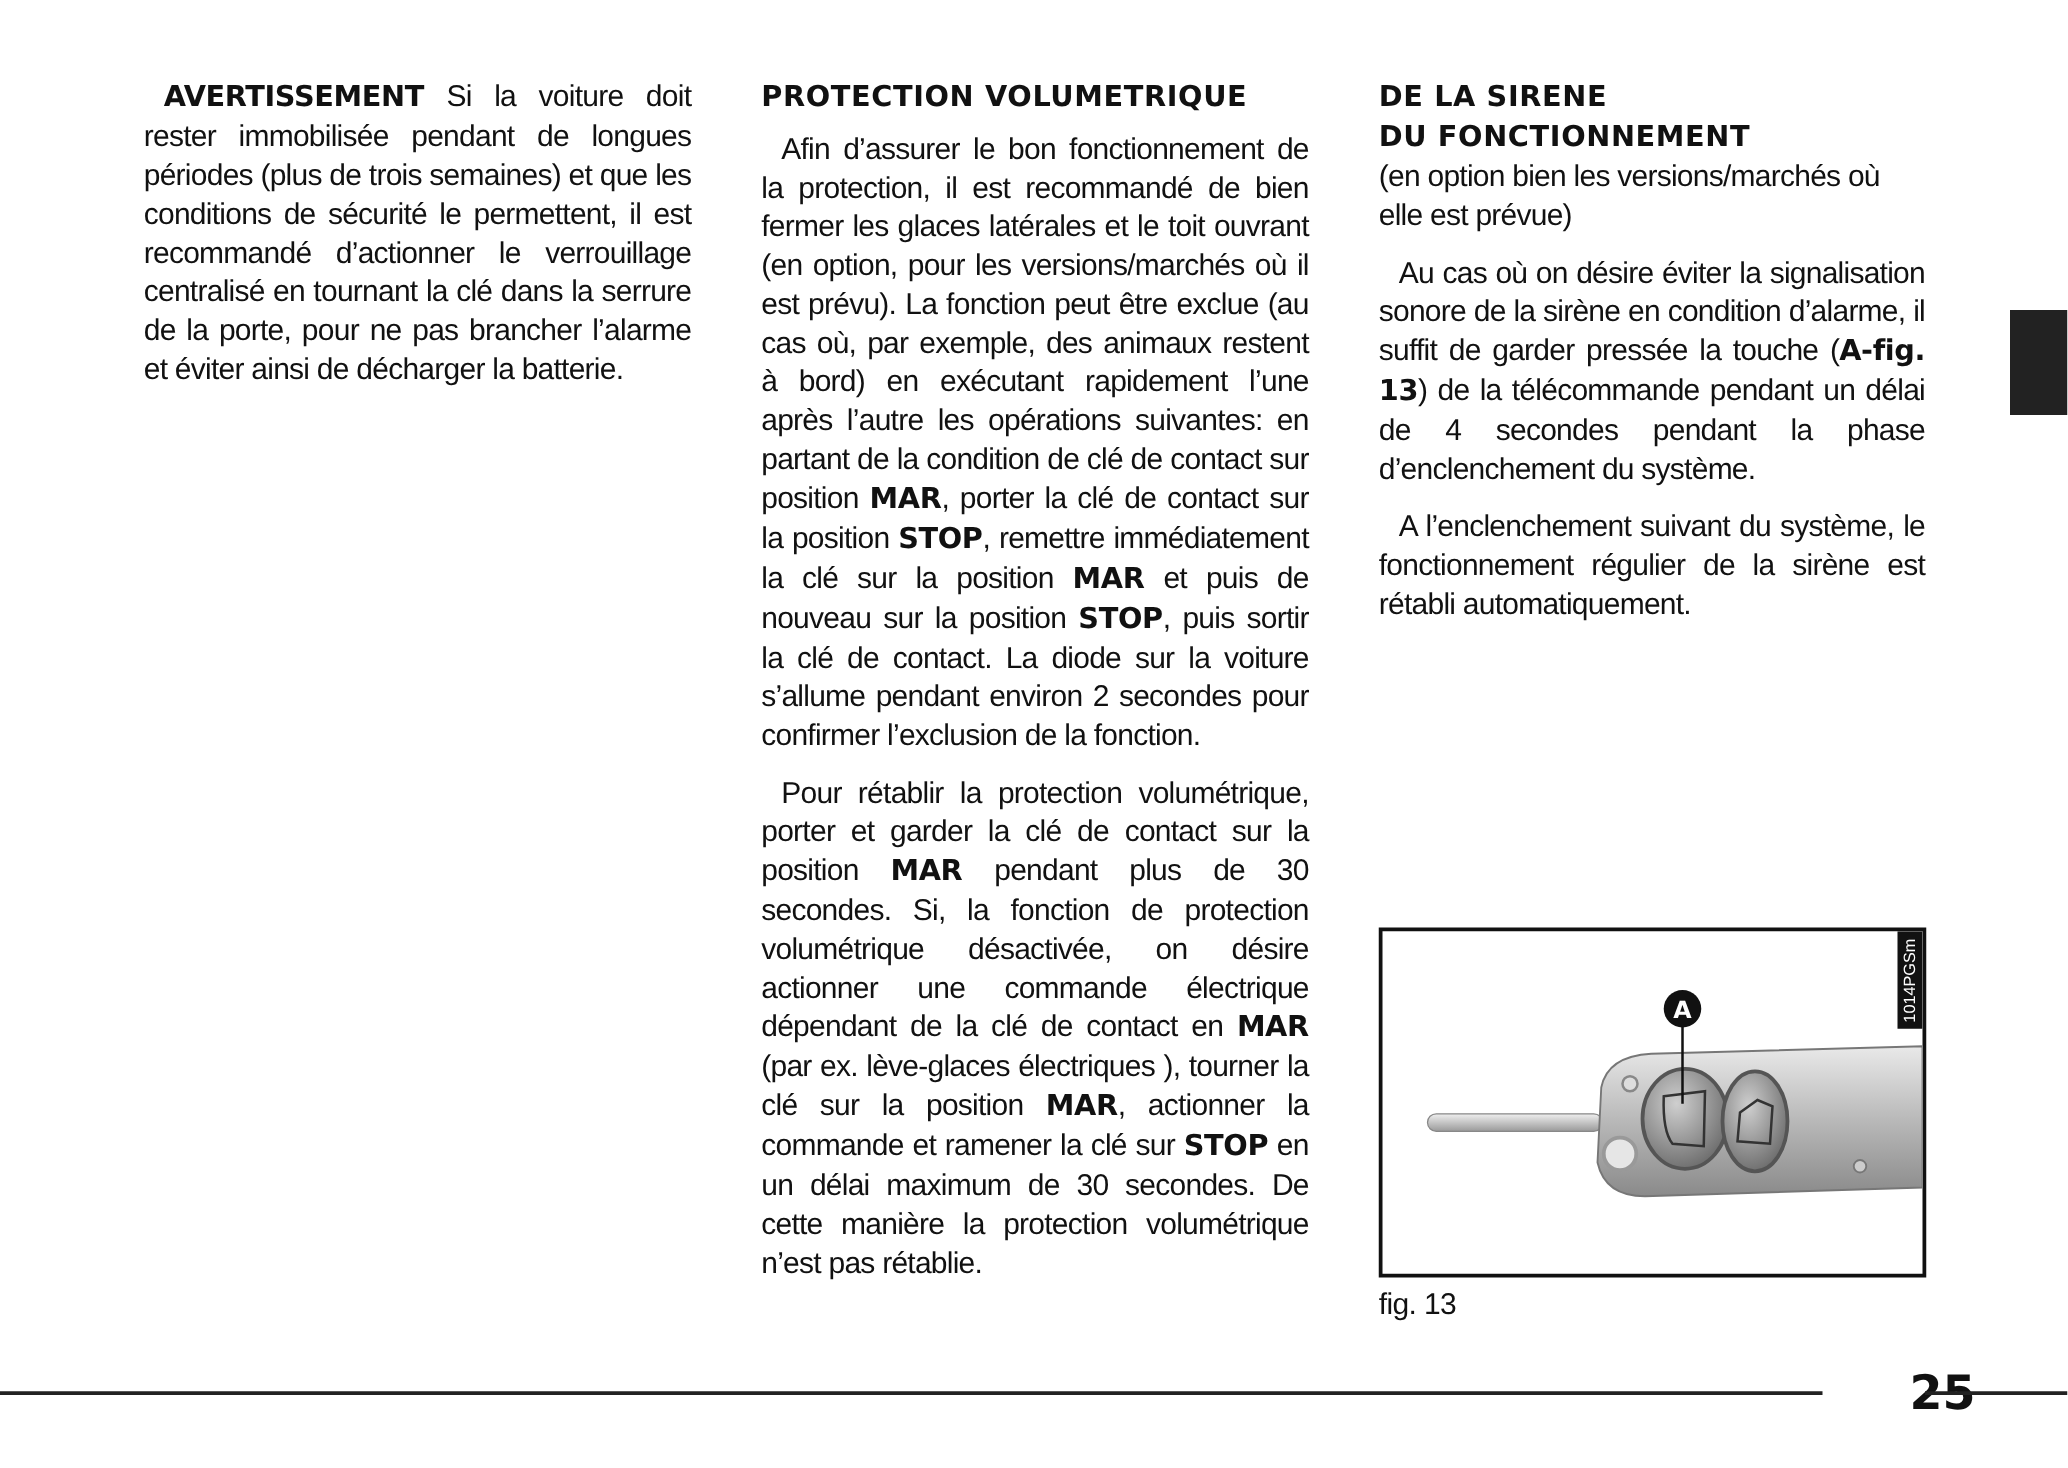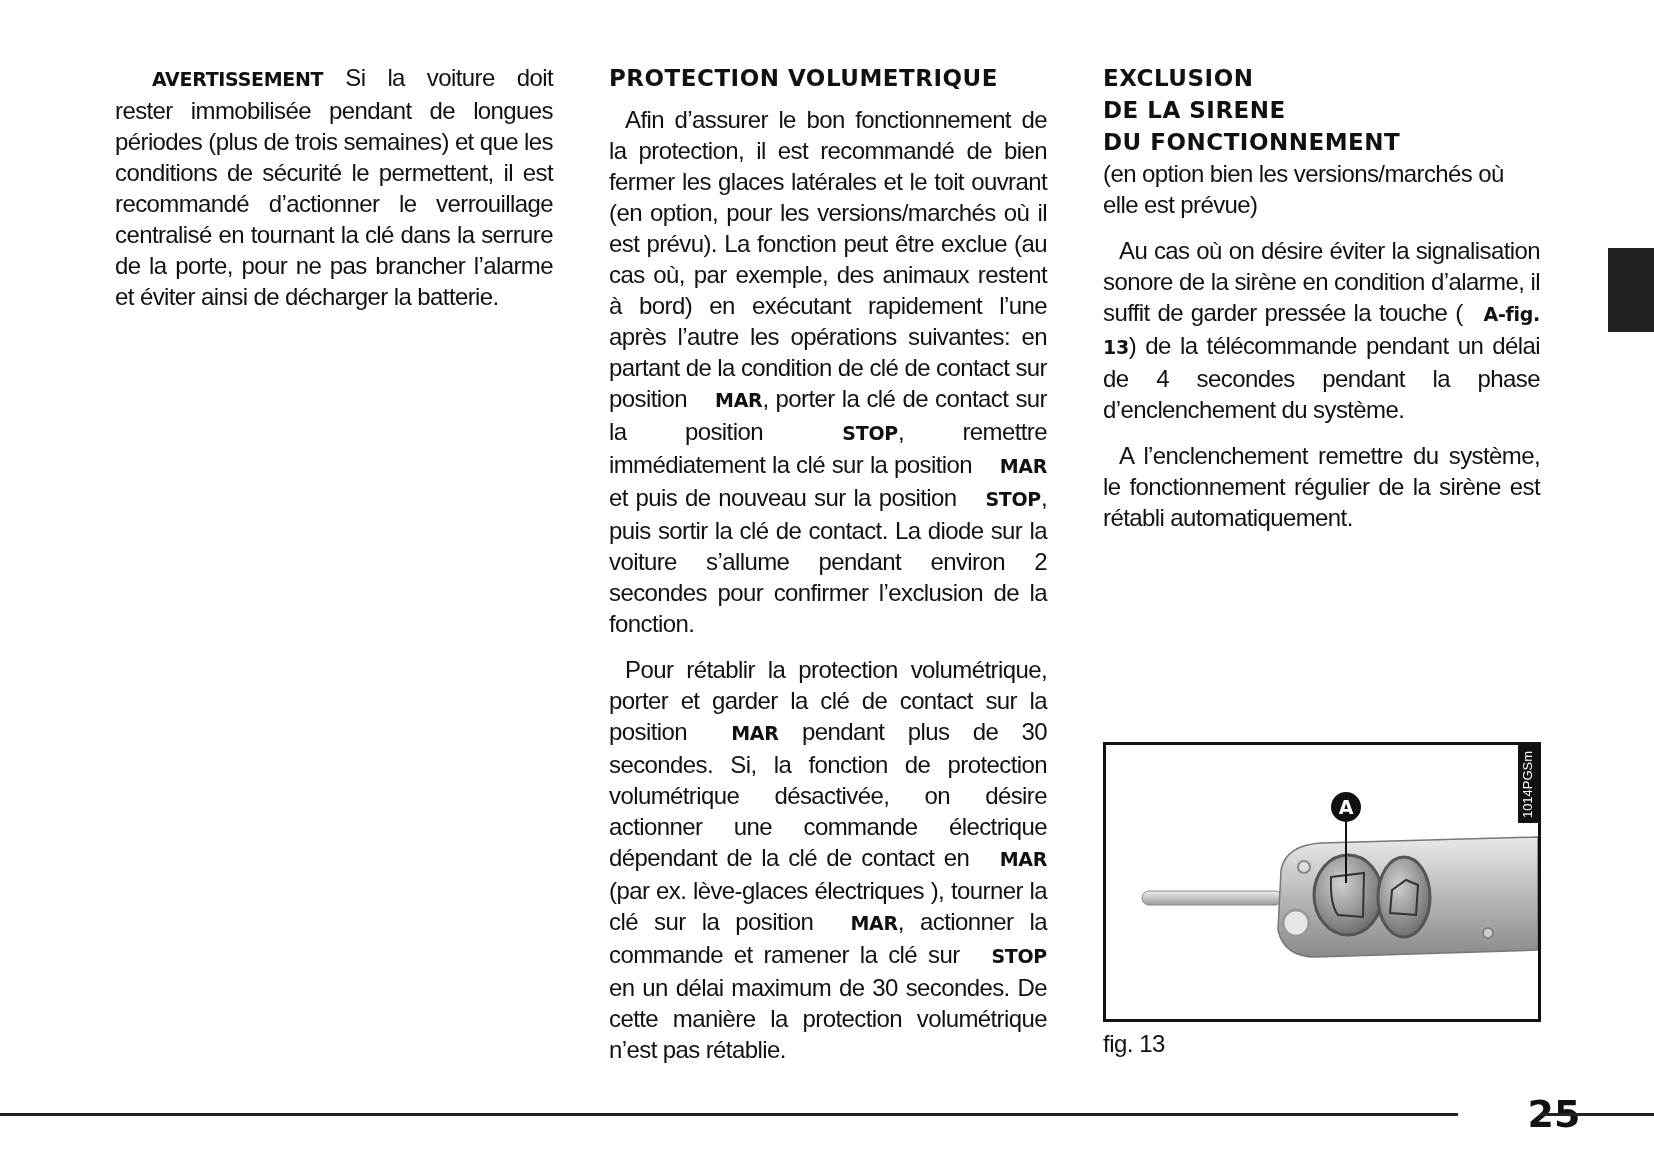--- a/index.html
+++ b/index.html
@@ -15,21 +15,21 @@
   .col p.noindent { text-indent: 0; }
   #col1 { left: 115px; width: 438px; }
   #col2 { left: 609px; width: 438px; }
   #col3 { left: 1103px; width: 437px; }
   .heading {
     font-family: "DejaVu Sans", sans-serif; font-weight: bold;
     font-size: 23px; line-height: 32px; letter-spacing: 0.5px;
     text-align: left; margin: 0 0 10px 0;
   }
   #col3 .heading { margin-bottom: 0; }
-  b { font-family: "DejaVu Sans", sans-serif; font-weight: bold; letter-spacing: -0.3px; font-size: 19px; margin-left: 21px; }
+  b { font-family: "DejaVu Sans", sans-serif; font-weight: bold; letter-spacing: -0.3px; font-size: 23px; }
   .figure {
     position: absolute; left: 1103px; top: 742px; width: 432px; height: 274px;
     border: 3px solid #111; background: #fff; overflow: hidden;
   }
   .fig-code {
     position: absolute; right: 0; top: 0; width: 20px; height: 78px;
     background: #111; color: #fff;
     font-family: "Liberation Sans", sans-serif; font-size: 13px;
     display: flex; align-items: center; justify-content: center;
   }
@@ -54,27 +54,26 @@
 </div>
 
 <div id="col2" class="col">
   <div class="heading">PROTECTION VOLUMETRIQUE</div>
   <p><span>Afin d’assurer le bon fonctionnement de la protection, il est recommandé de bien fermer les glaces latérales et le toit ouvrant (en option, pour les versions/marchés où il est prévu). La fonction peut être exclue (au cas où, par exemple, des animaux restent à bord) en exécutant rapidement l’une après l’autre les opérations suivantes: en partant de la condition de clé de contact sur position </span><b>MAR</b><span>, porter la clé de contact sur la position </span><b>STOP</b><span>, remettre immédiatement la clé sur la position </span><b>MAR</b><span> et puis de nouveau sur la position </span><b>STOP</b><span>, puis sortir la clé de contact. La diode sur la voiture s’allume pendant environ 2 secondes pour confirmer l’exclusion de la fonction.</span></p>
   <p><span>Pour rétablir la protection volumétrique, porter et garder la clé de contact sur la position </span><b>MAR</b><span> pendant plus de 30 secondes. Si, la fonction de protection volumétrique désactivée, on désire actionner une commande électrique dépendant de la clé de contact en </span><b>MAR</b><span> (par ex. lève-glaces électriques ), tourner la clé sur la position </span><b>MAR</b><span>, actionner la commande et ramener la clé sur </span><b>STOP</b><span> en un délai maximum de 30 secondes. De cette manière la protection volumétrique n’est pas rétablie.</span></p>
 </div>
 
 <div id="col3" class="col">
   <div class="heading">
-    <div>EXCLUSION</div>
     <div>DE LA SIRENE</div>
     <div>DU FONCTIONNEMENT</div>
   </div>
   <p class="noindent" style="text-align:left">(en option bien les versions/marchés où elle est prévue)</p>
   <p><span>Au cas où on désire éviter la signalisation sonore de la sirène en condition d’alarme, il suffit de garder pressée la touche (</span><b>A-fig. 13</b><span>) de la télécommande pendant un délai de 4 secondes pendant la phase d’enclenchement du système.</span></p>
-  <p>A l’enclenchement remettre du système, le fonctionnement régulier de la sirène est rétabli automatiquement.</p>
+  <p>A l’enclenchement suivant du système, le fonctionnement régulier de la sirène est rétabli automatiquement.</p>
 </div>
 
 <div class="figure">
   <svg width="432" height="274" viewBox="0 0 432 274">
     <defs>
       <linearGradient id="bodyGrad" x1="0" y1="0" x2="0" y2="1">
         <stop offset="0" stop-color="#e9e9e9"></stop>
         <stop offset="0.5" stop-color="#b8b8b8"></stop>
         <stop offset="1" stop-color="#8a8a8a"></stop>
       </linearGradient>

